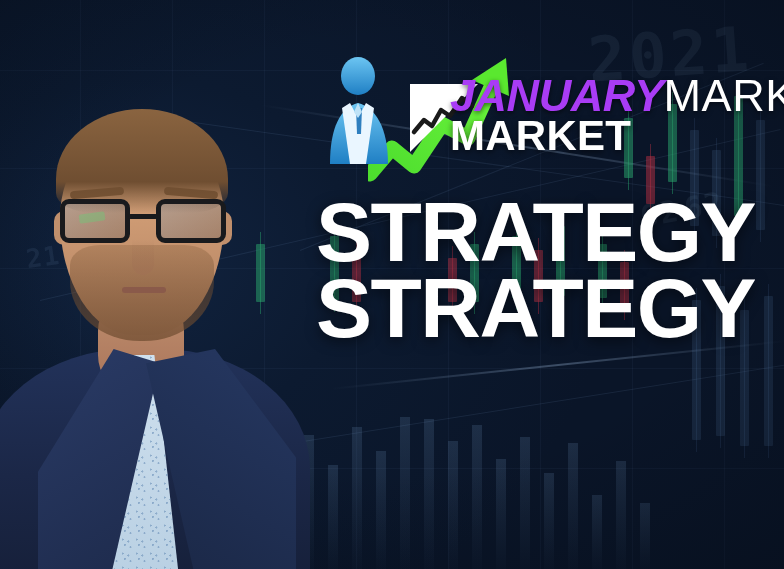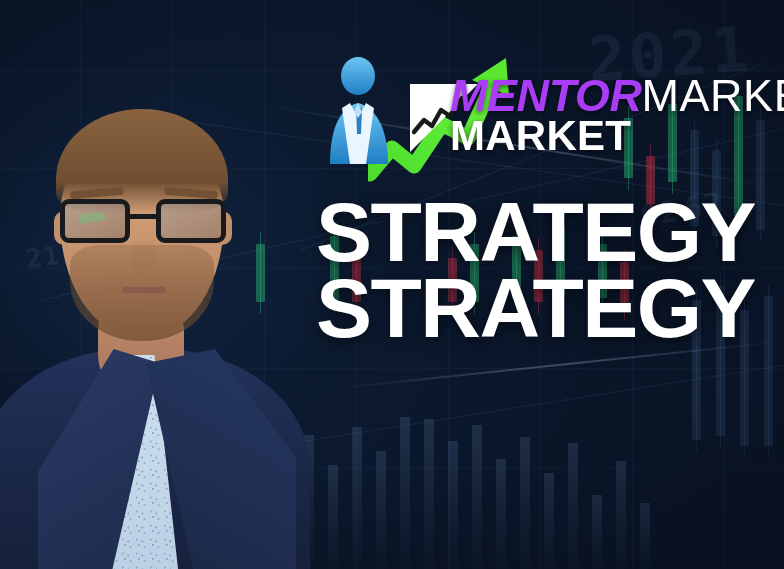--- a/index.html
+++ b/index.html
@@ -316,21 +316,21 @@
       </defs>
       <ellipse cx="40" cy="20" rx="17" ry="19" fill="url(#gMan)"></ellipse>
       <path d="M12 108 C12 72 22 52 40 47 C58 52 70 72 70 108 Z" fill="url(#gMan)"></path>
       <path d="M32 47 L40 62 L48 47 L56 52 L48 108 L32 108 L24 52 Z" fill="#eaf6ff"></path>
       <path d="M38 52 L44 52 L43 78 L39 78 Z" fill="#2f7fbf"></path>
       <path d="M40 47 L36 56 L40 62 L44 56 Z" fill="#bfe2f7"></path>
     </svg>
 
     <div class="brand">
       <div class="brand-row1">
-        <span class="b-crypto">MENTOR</span><span class="b-market">MARKET</span>
+        <span class="b-crypto">JANUARY</span><span class="b-market">MARKET</span>
       </div>
       <div class="brand-row2">
         <span class="b-mentor">MARKET</span>
       </div>
     </div>
   </div>
 
   <div class="headline">
     <div class="hl-line one">STRATEGY</div>
     <div class="hl-line two">STRATEGY</div>

